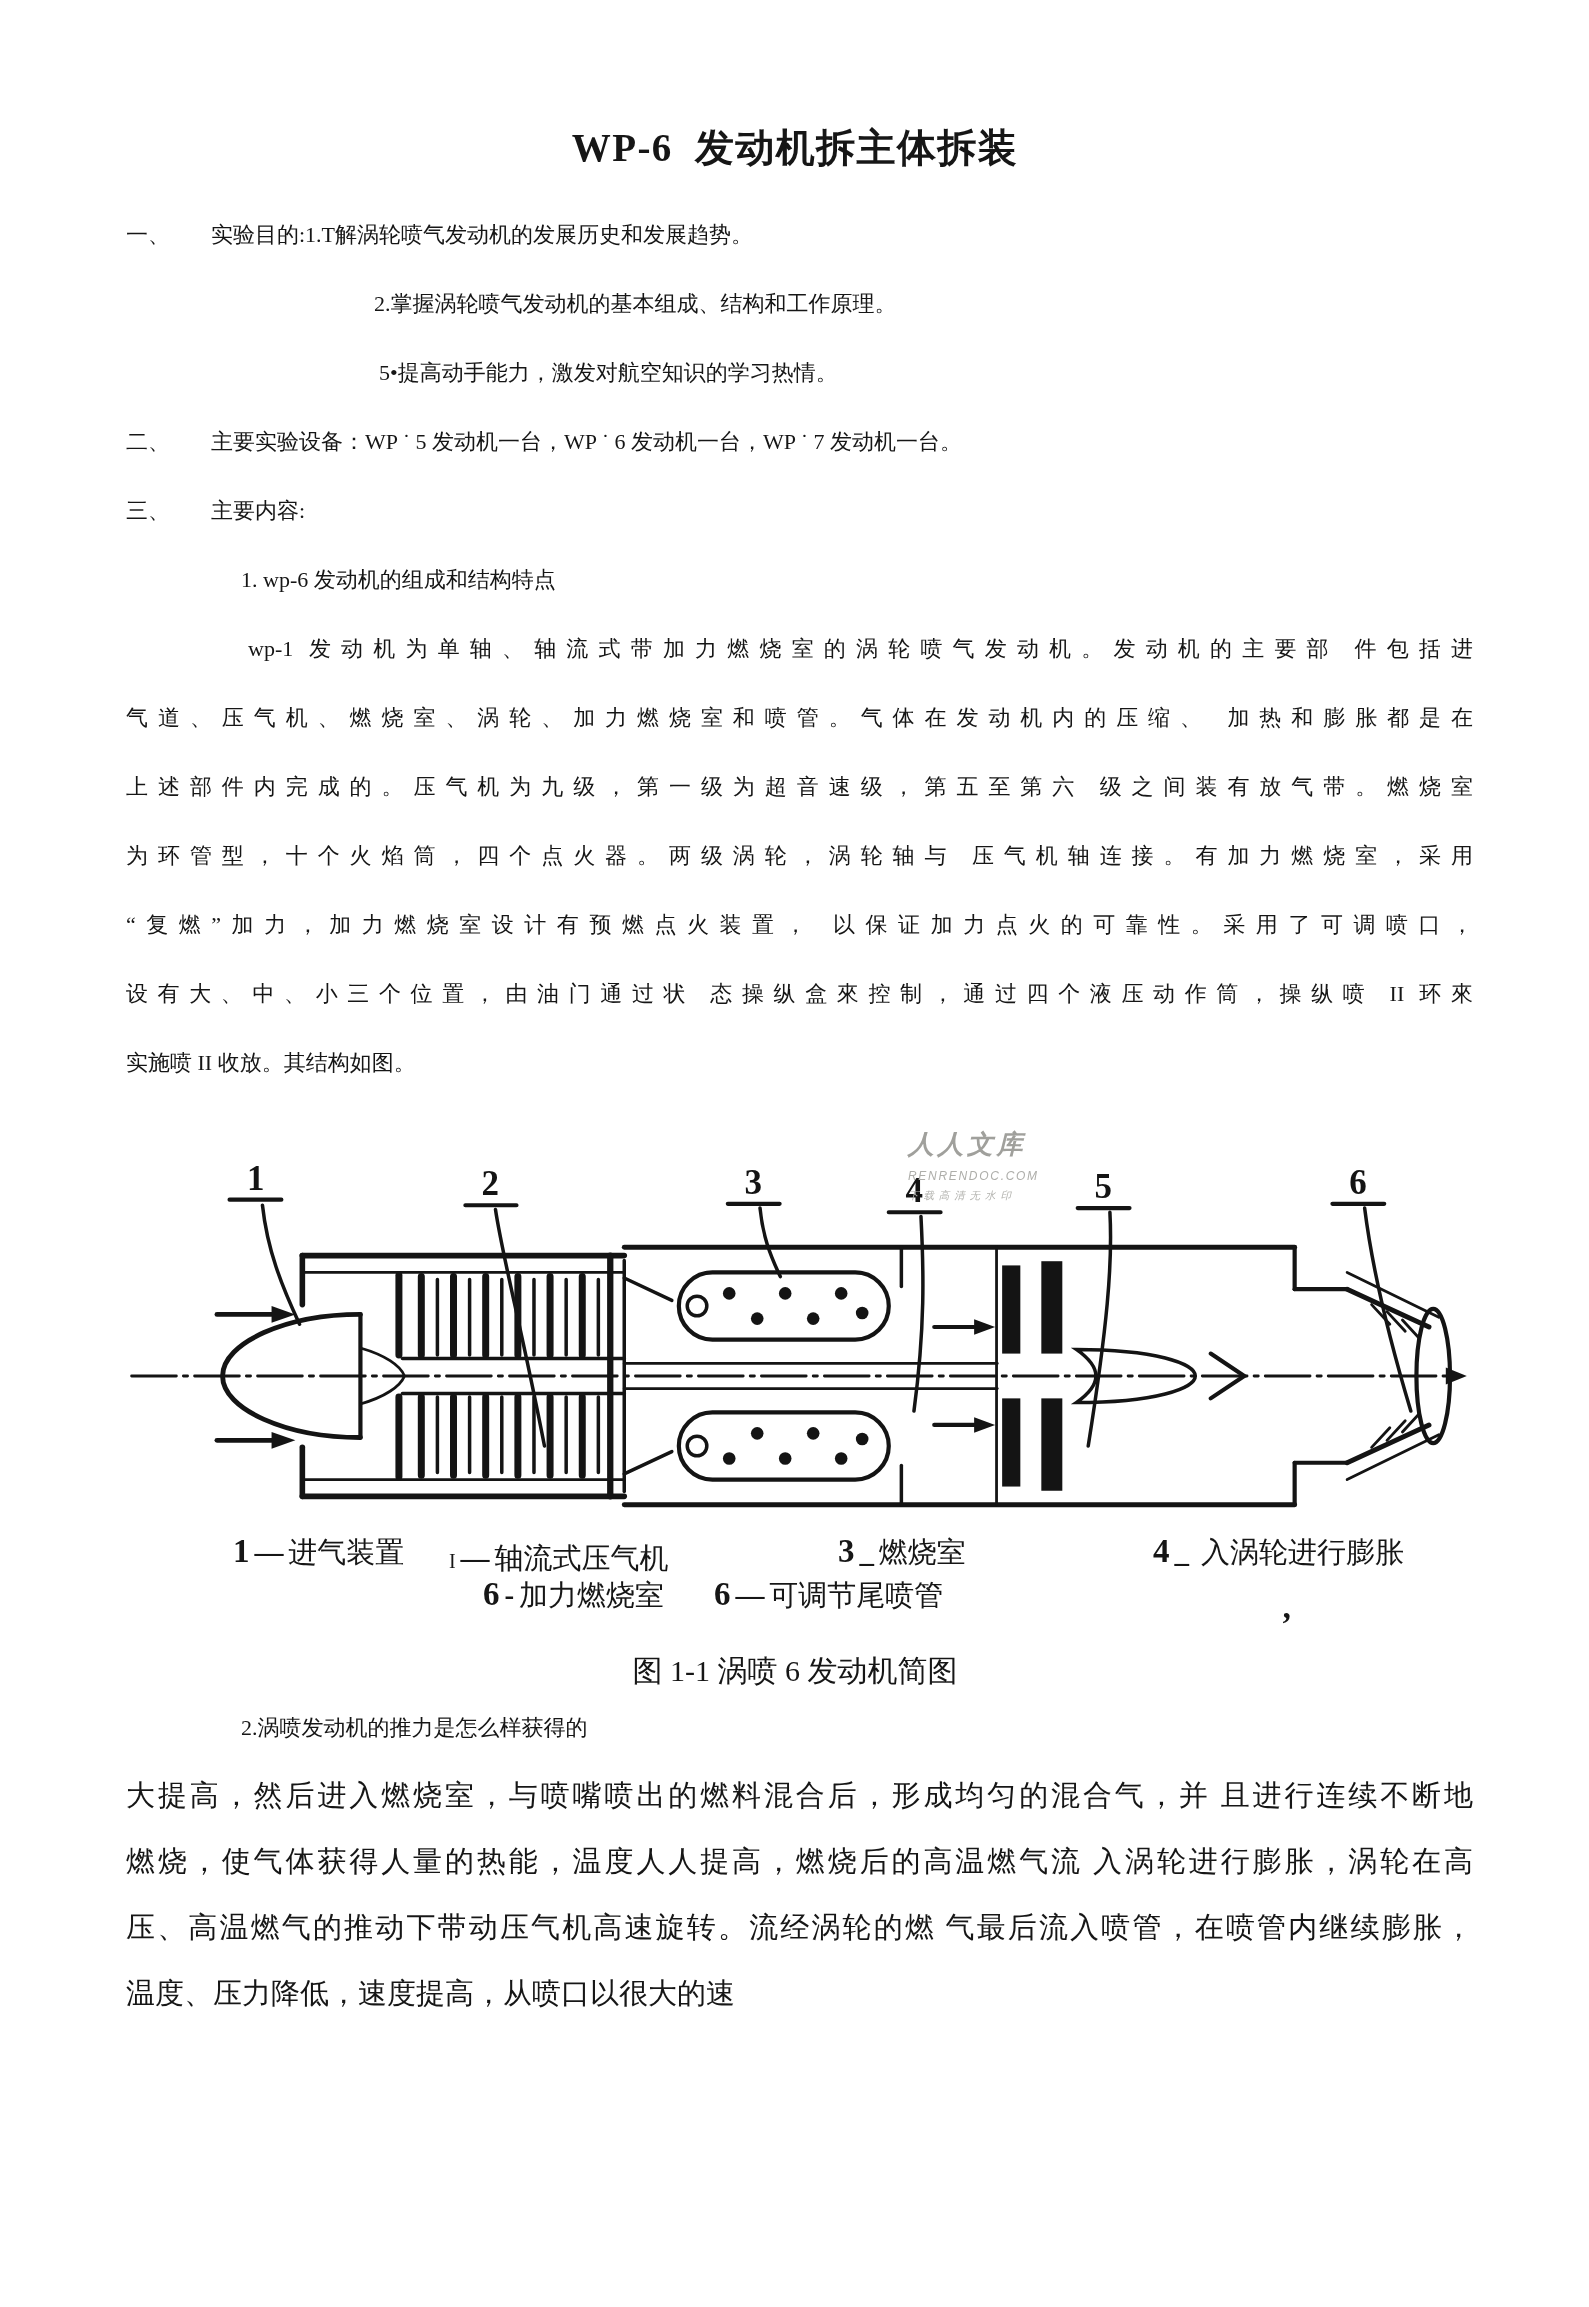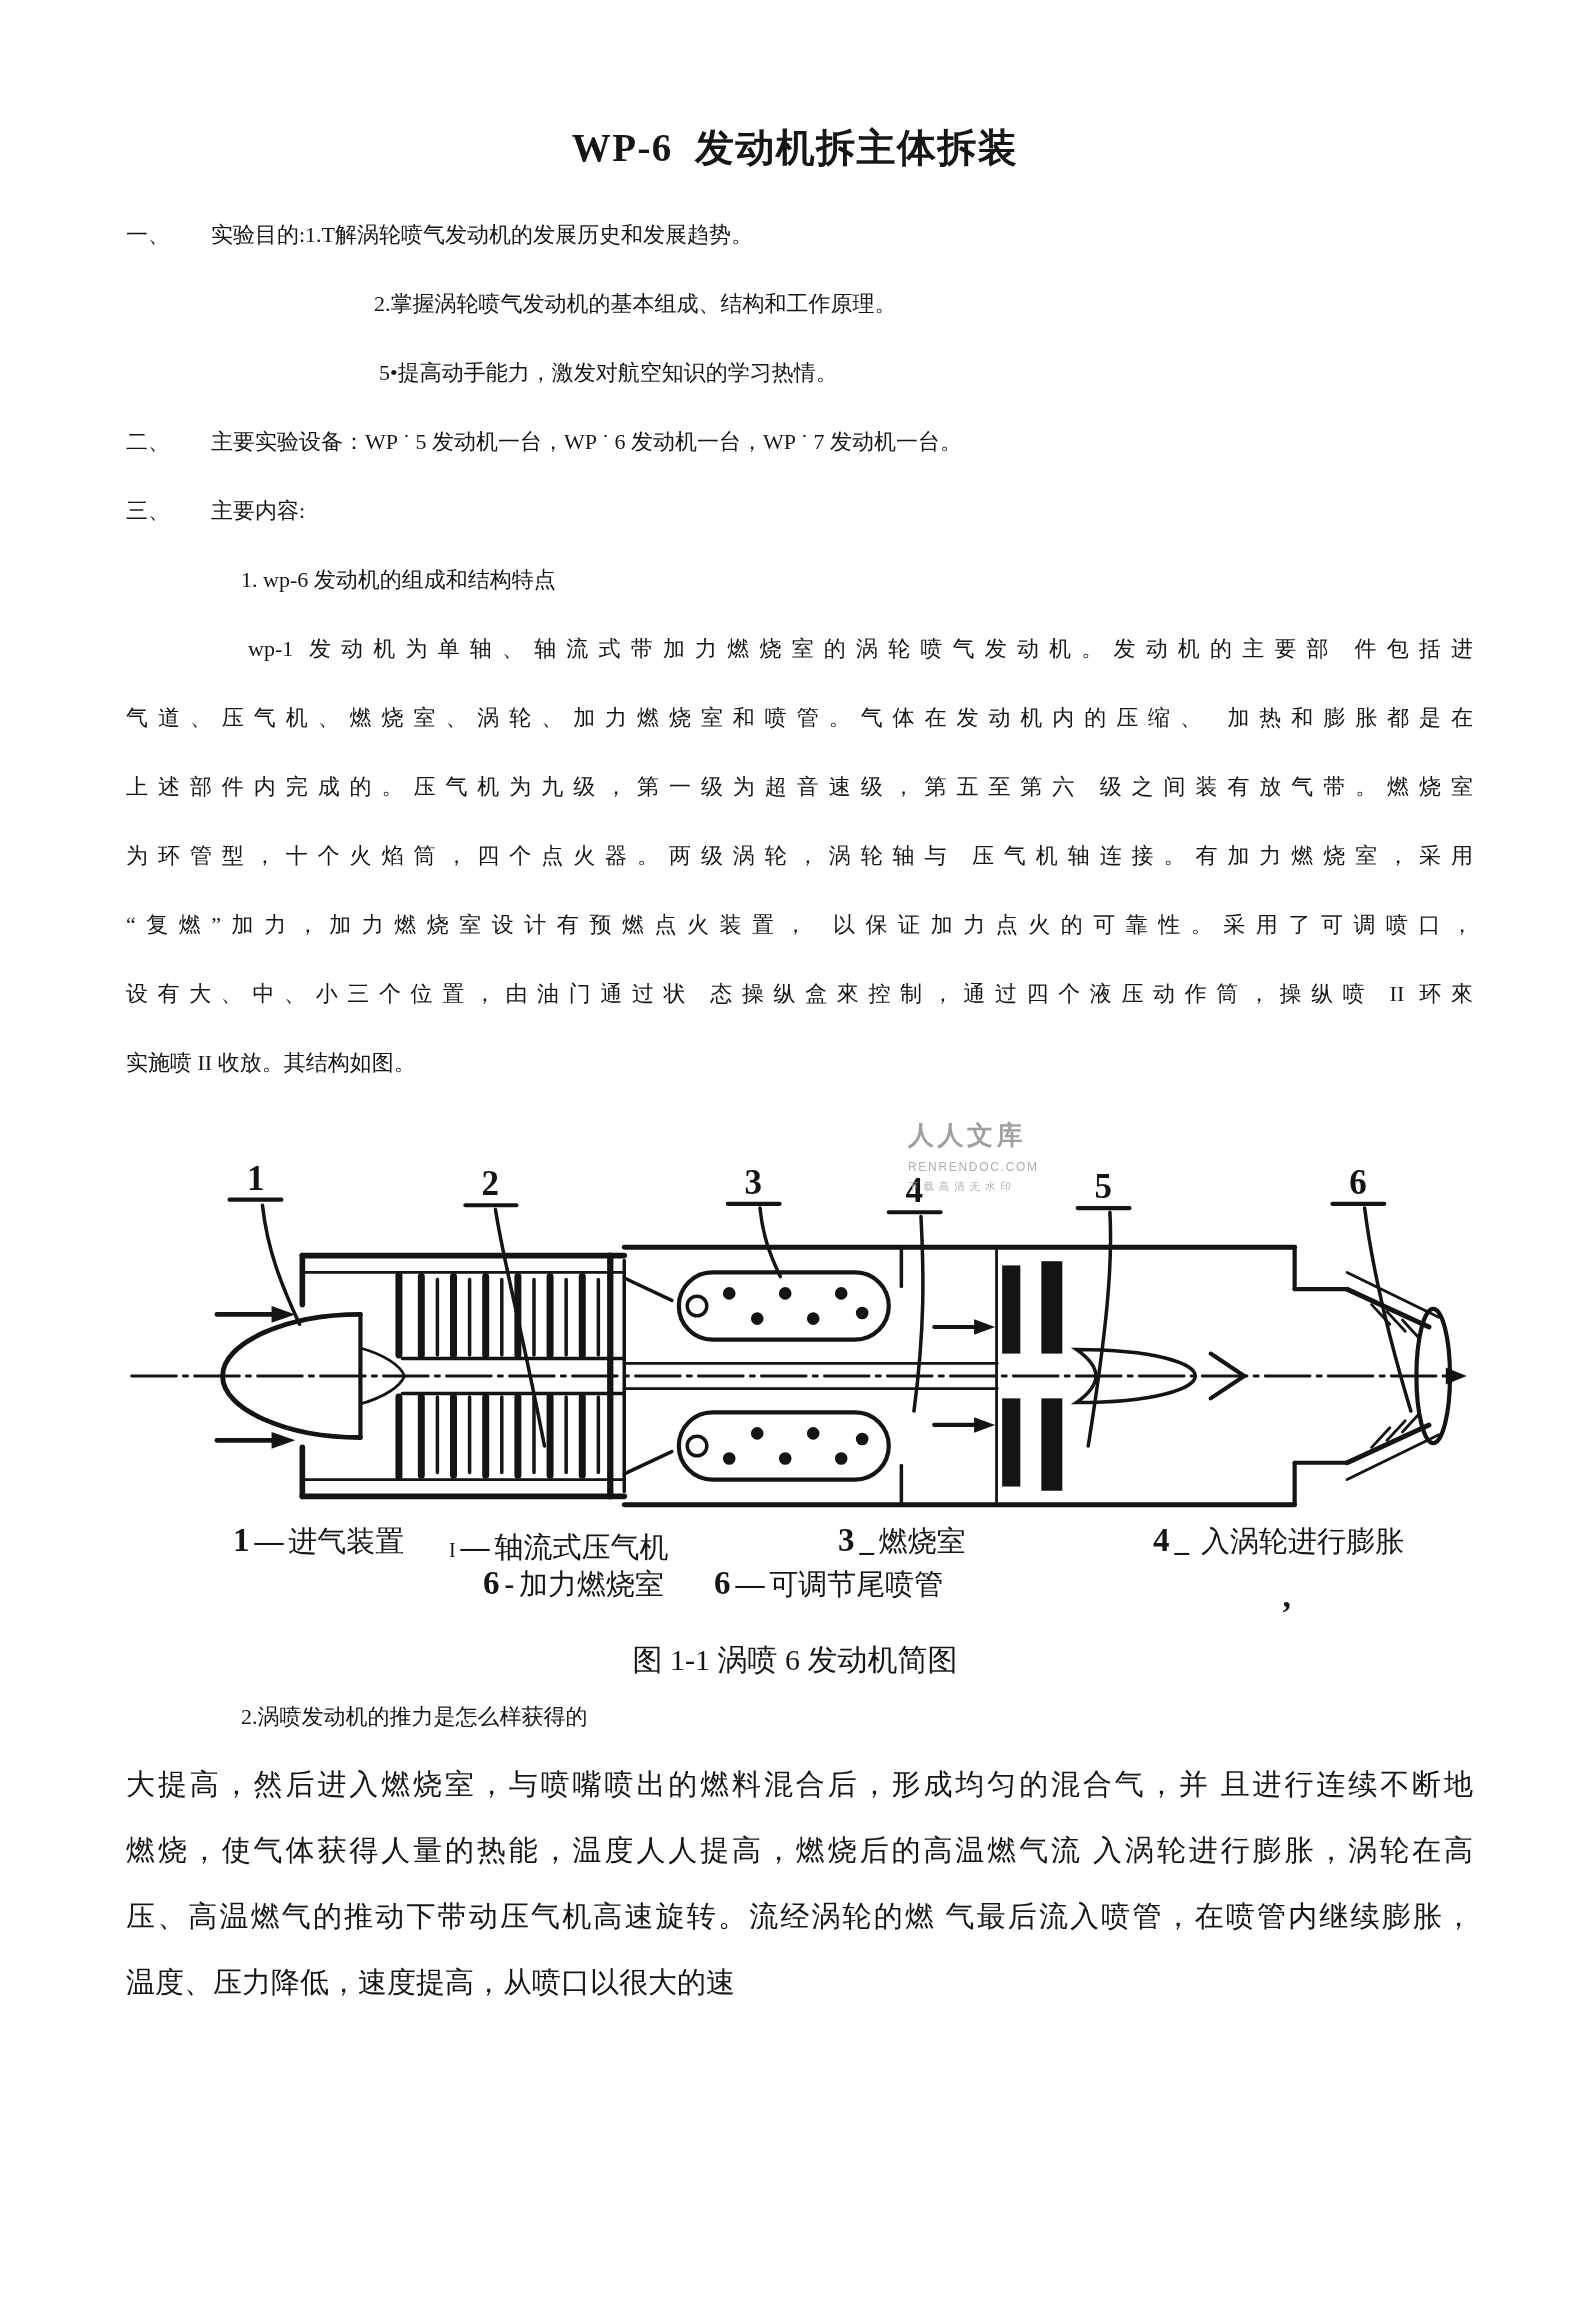--- a/index.html
+++ b/index.html
@@ -57,37 +57,38 @@
   .fig svg{position:absolute;left:0;top:0;width:100%;height:100%;}
   .fig text{
     font-family:"Liberation Serif","DejaVu Serif",serif;
     font-weight:700;
     font-size:50px;
     fill:#141414;
   }
   .wm{
     position:absolute;
     left:789px;
-    top:4px;
+    top:13px;
     width:238px;
     font-family:"Liberation Sans","DejaVu Sans",sans-serif;
     color:#a2a29e;
     line-height:1.12;
     z-index:3;
+    font-style:italic;
   }
   .wm1{font-size:26px;font-weight:700;letter-spacing:3.5px;color:#a0a09c;}
   .wm2{font-size:12px;letter-spacing:1.7px;color:#aeaeaa;margin-top:11px;}
   .wm3{font-size:10.5px;letter-spacing:4.9px;color:#b2b2ae;margin-top:6px;}
   
   .labels{
     position:relative;
     margin-left:126px;
     width:1371px;
     height:111px;
-    margin-top:6px;
+    margin-top:17px;
     text-align:center;
   }
   .lab{position:absolute;font-size:29px;white-space:pre;}
   .lab-num{font-size:33px;font-weight:700;}
   .lab-sep{padding:0 4.9px;font-weight:700;}
   .lab-i{font-size:20px;font-weight:400;}
   .lab-apos{font-size:33px;font-weight:700;}
   .caption{
     text-align:center;
     font-size:30px;

